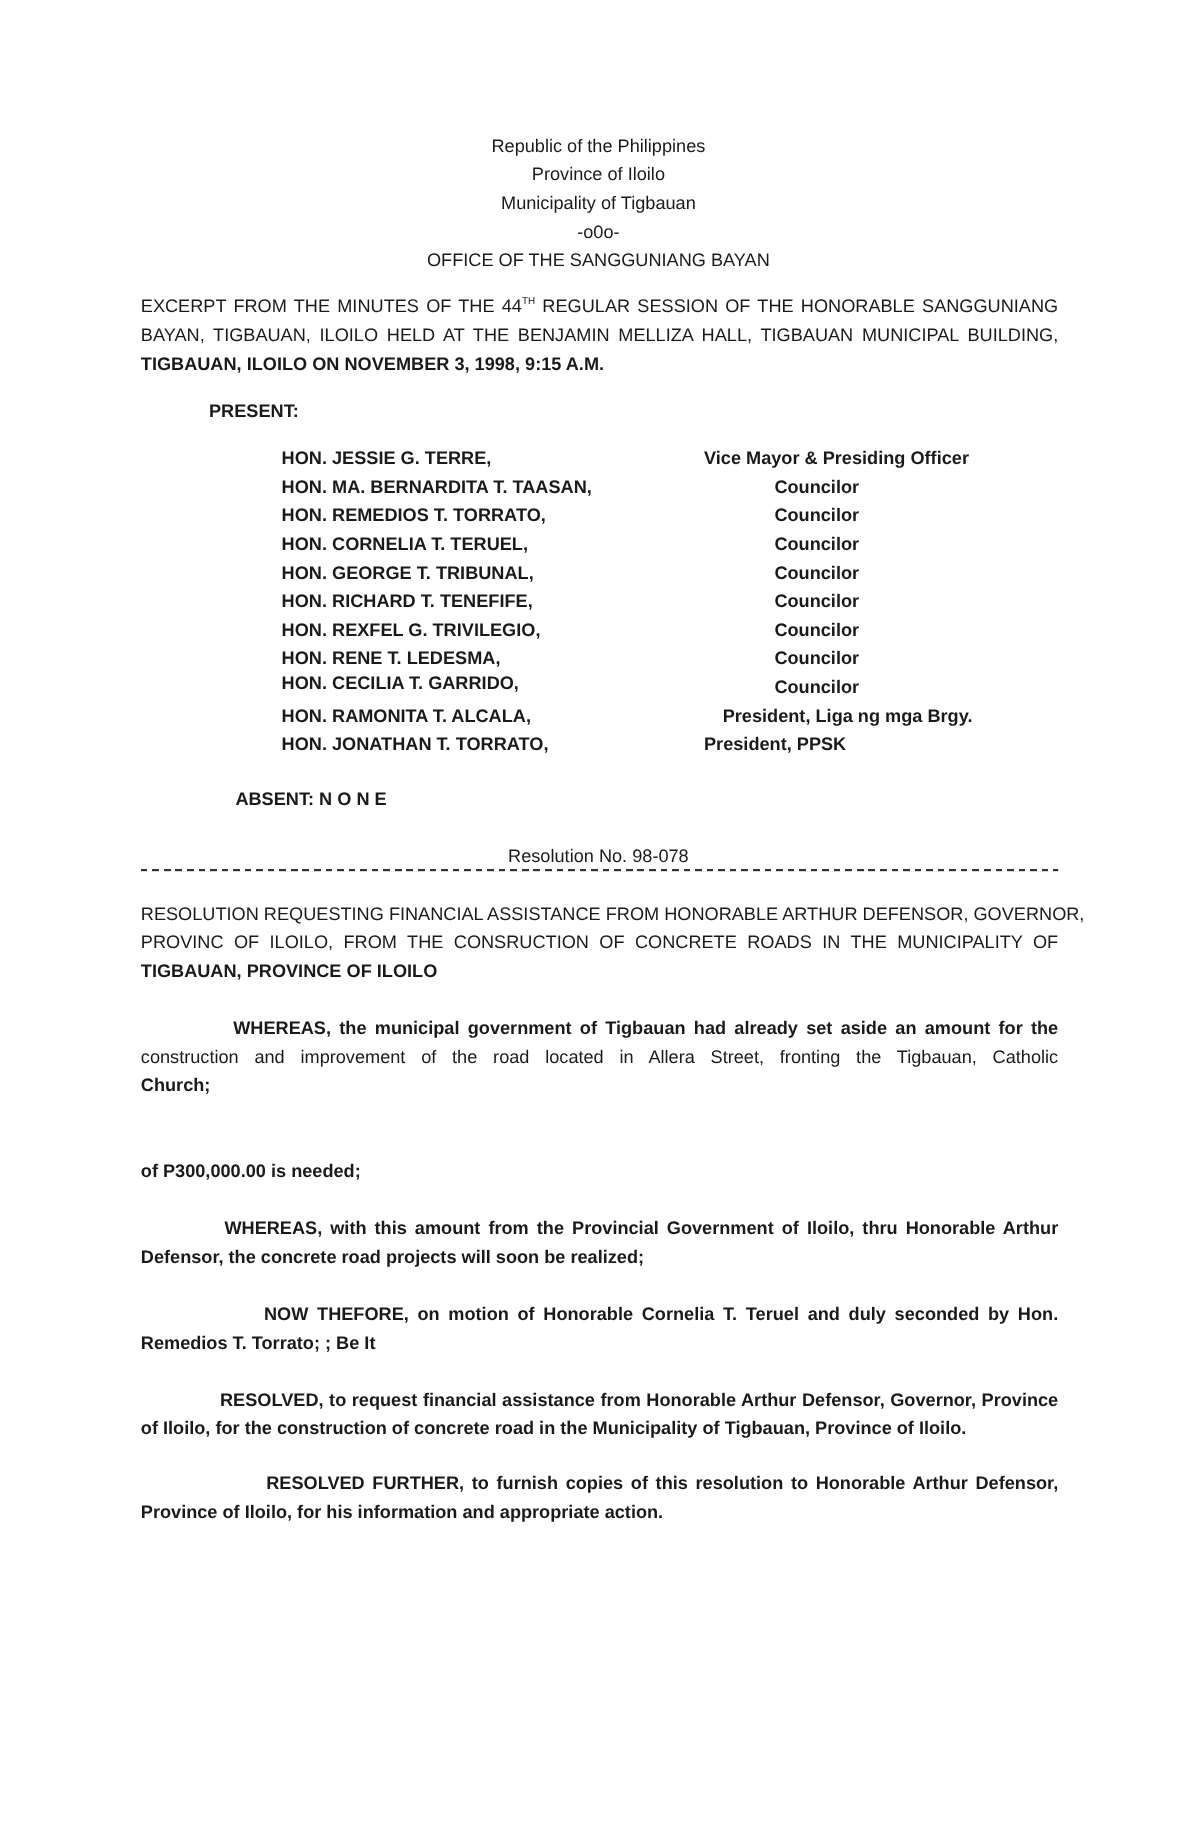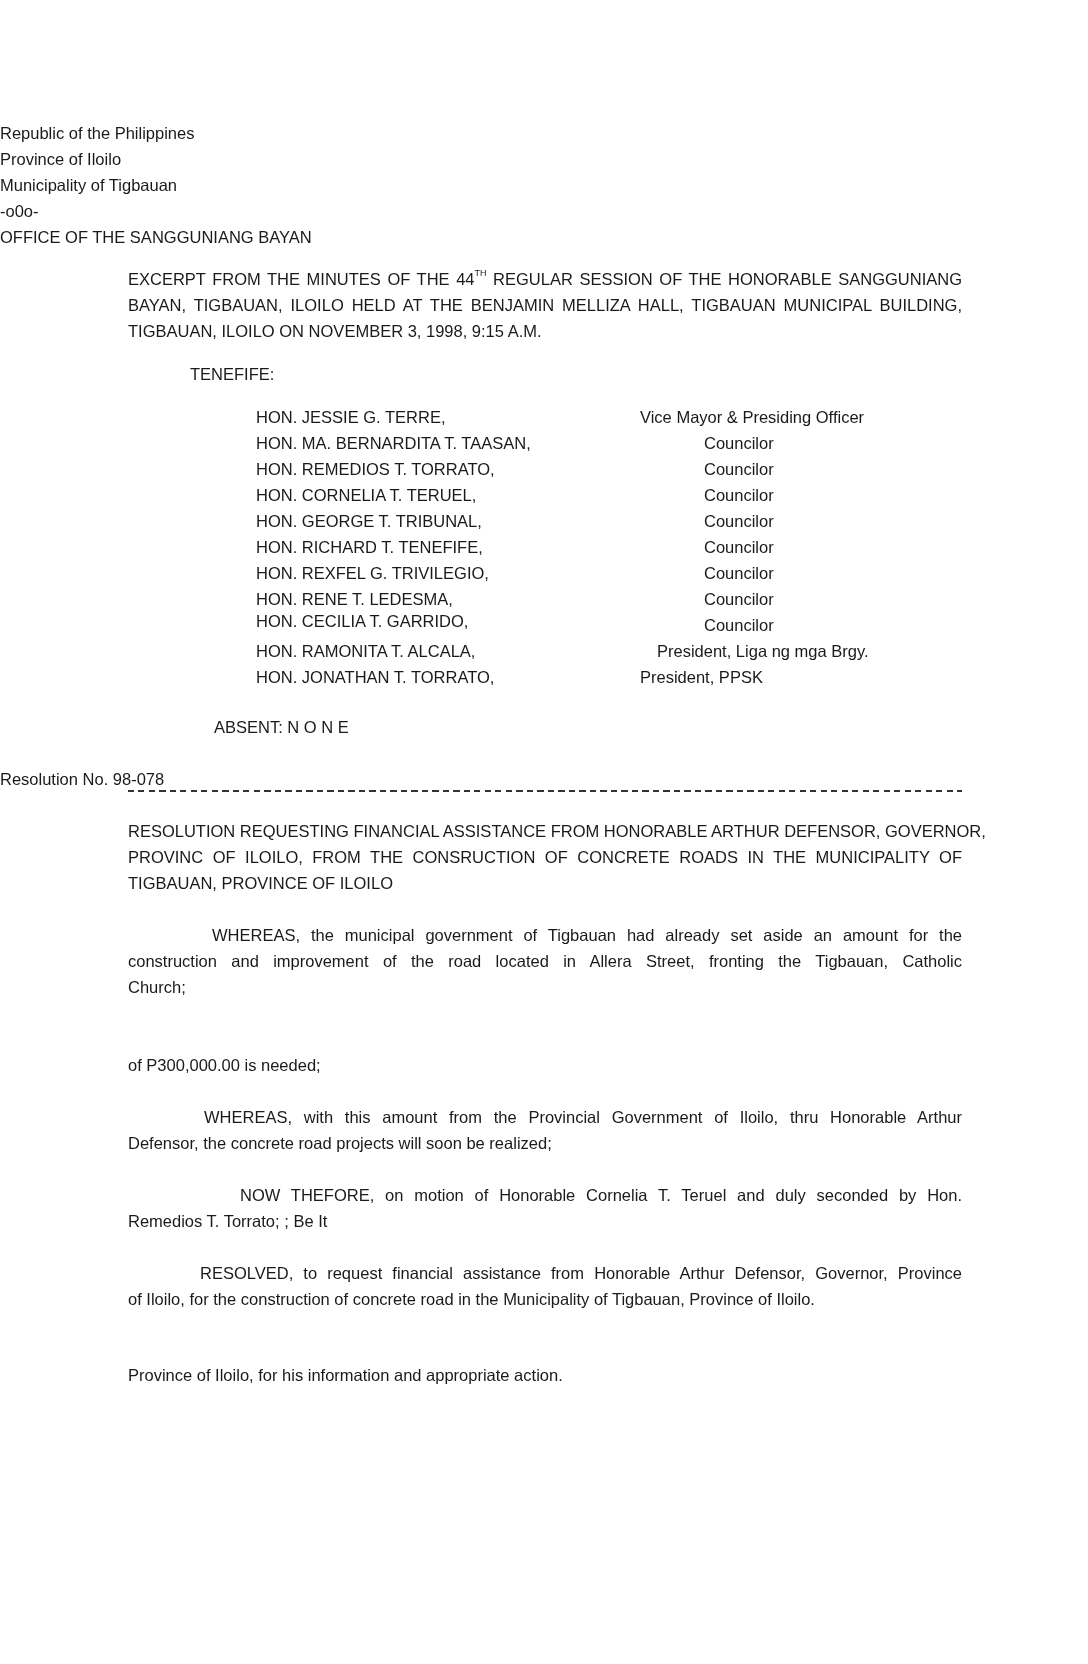--- a/index.html
+++ b/index.html
@@ -1,20 +1,20 @@
 <!DOCTYPE html>
 <html><head>
 <meta charset="utf-8">
 <style>
   html, body { margin:0; padding:0; background:#ffffff; }
   body { width:1088px; height:1664px; position:relative; overflow:hidden;
          font-family:"Liberation Sans", sans-serif; color:#1a1a1a; font-size:16.5px; }
   .page { position:absolute; left:0; top:0; width:1088px; height:1664px; }
-  .center { position:absolute; left:0; width:1088px; white-space:nowrap; }
-  .line { position:absolute; white-space:nowrap; }
+  .center { position:absolute; left:0; width:1088px; text-align:center; white-space:nowrap; }
+  .line { position:absolute; white-space:nowrap;font-weight:bold; }
   .just { position:absolute; left:128px; width:834px; text-align:justify; text-align-last:justify; white-space:nowrap; }
   .just span { white-space:nowrap; }
   sup { font-size:9px; vertical-align:top; position:relative; top:-2px; }
   .dashes { position:absolute; left:128px; width:834px; top:790px; height:2px;
             background-image:repeating-linear-gradient(to right,#333 0 6px,transparent 6px 10.5px); }
 </style>
 </head>
 <body>
 
 <div class="page">
@@ -22,21 +22,21 @@
   <div class="center" style="top:124px">Republic of the Philippines</div>
   <div class="center" style="top:150px">Province of Iloilo</div>
   <div class="center" style="top:176px">Municipality of Tigbauan</div>
   <div class="center" style="top:202px">-o0o-</div>
   <div class="center" style="top:228px">OFFICE OF THE SANGGUNIANG BAYAN</div>
 
   <div class="just" style="top:270px"><span>EXCERPT FROM THE MINUTES OF THE  44</span><sup>TH</sup><span> REGULAR SESSION OF THE HONORABLE SANGGUNIANG</span></div>
   <div class="just" style="top:296px">BAYAN, TIGBAUAN, ILOILO  HELD AT THE BENJAMIN MELLIZA HALL, TIGBAUAN MUNICIPAL BUILDING,</div>
   <div class="line" style="top:322px;left:128px">TIGBAUAN, ILOILO ON NOVEMBER 3, 1998,    9:15 A.M.</div>
 
-  <div class="line" style="top:365px;left:190px">TENEFIFE:</div>
+  <div class="line" style="top:365px;left:190px">PRESENT:</div>
 
   <div id="members">
       <div>
         <div class="line" style="top: 408px; left: 256px;">HON. JESSIE G. TERRE,</div>
         <div class="line" style="top: 408px; left: 640px;">Vice Mayor &amp; Presiding Officer</div>
       </div>
       <div>
         <div class="line" style="top: 434px; left: 256px;">HON. MA. BERNARDITA T. TAASAN,</div>
         <div class="line" style="top: 434px; left: 704px;">Councilor</div>
       </div>
@@ -96,14 +96,15 @@
 
   <div class="line" style="top:1108px;left:204px;width:758px;text-align:justify;text-align-last:justify">WHEREAS, with this amount from the Provincial Government of Iloilo, thru Honorable Arthur</div>
   <div class="line" style="top:1134px;left:128px">Defensor, the concrete road projects will soon be realized;</div>
 
   <div class="line" style="top:1186px;left:240px;width:722px;text-align:justify;text-align-last:justify">NOW THEFORE, on motion of Honorable Cornelia T. Teruel and duly seconded by Hon.</div>
   <div class="line" style="top:1212px;left:128px">Remedios T. Torrato; ; Be It</div>
 
   <div class="line" style="top:1264px;left:200px;width:762px;text-align:justify;text-align-last:justify">RESOLVED, to request financial assistance from Honorable Arthur Defensor, Governor, Province</div>
   <div class="line" style="top:1290px;left:128px">of Iloilo, for the construction of concrete road in the Municipality of Tigbauan, Province of Iloilo.</div>
 
+  <div class="line" style="top:1340px;left:242px;width:720px;text-align:justify;text-align-last:justify">RESOLVED FURTHER, to furnish copies of this resolution to Honorable Arthur Defensor,</div>
   <div class="line" style="top:1366px;left:128px">Province of Iloilo, for his information and appropriate action.</div>
 </div>
 
 </body></html>

